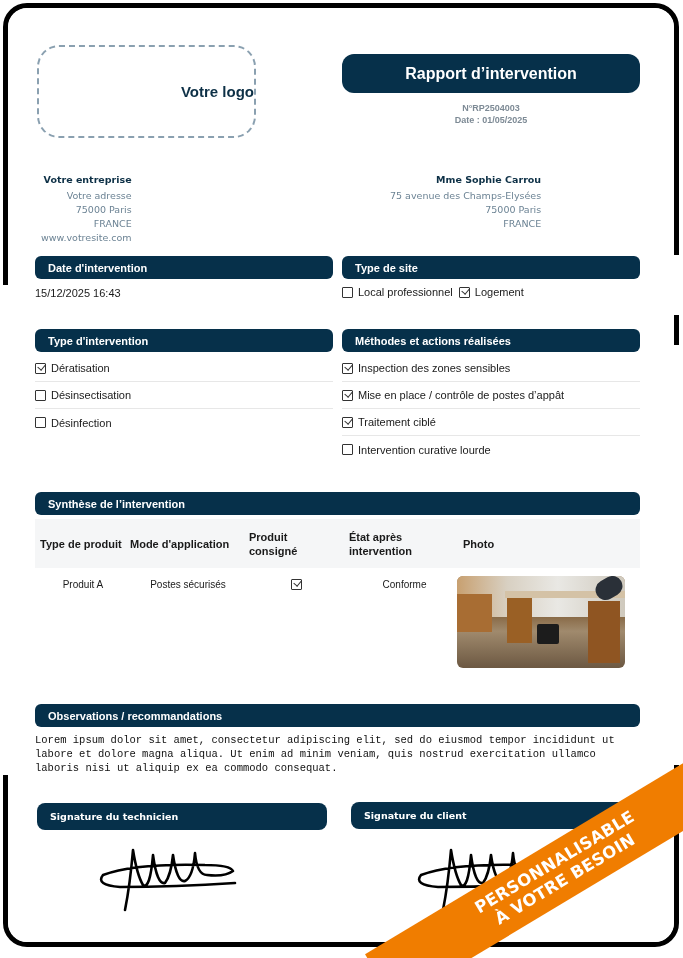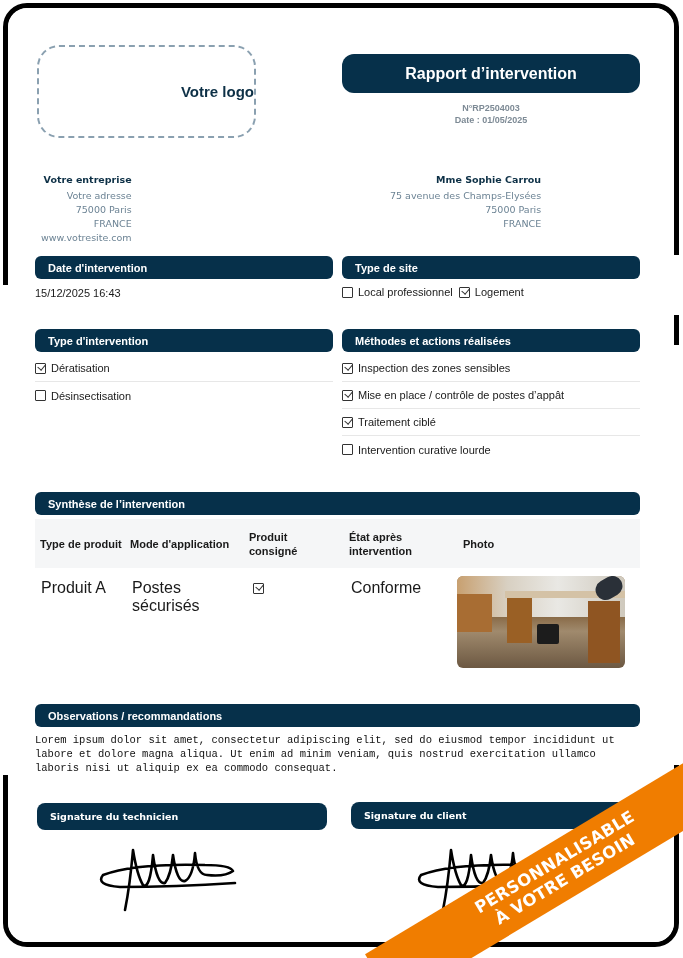--- a/index.html
+++ b/index.html
@@ -71,21 +71,21 @@
     .check-item:last-child { border-bottom: none; }
     .inline-checks { position: absolute; display: flex; align-items: center; font-size: 11px; }
     .inline-checks .opt { margin-right: 6px; display: flex; align-items: center; }
 
     
     .synth-table { position: absolute; left: 35px; top: 519px; width: 605px; }
     .thead {
       display: flex; background: #f5f6f7; height: 49px; align-items: center;
       font-size: 11px; font-weight: bold; color: #1a1a1a;
     }
-    .trow { display: flex; padding-top: 11px; font-size: 16px; color: #1a1a1a; }
+    .trow { display: flex; padding-top: 11px; font-size: 10px; color: #1a1a1a; text-align: center; }
     .c1 { width: 90px; padding-left: 5px; }
     .c2 { width: 119px; padding-left: 5px; }
     .c3 { width: 100px; padding-left: 5px; }
     .c4 { width: 114px; padding-left: 5px; }
     .c5 { width: 170px; padding-left: 5px; }
     .photo {
       width: 168px; height: 92px; border-radius: 6px; overflow: hidden; position: relative;
       background: linear-gradient(180deg, #a58865 0%, #8a6c49 45%, #a08a6d 60%, #6c5842 100%);
       margin-left: -6px; margin-top: -3px;
     }
@@ -162,20 +162,24 @@
 
 <div class="sec-header" style="left:35px;top:329px;width:298px;">Type d'intervention</div>
 <div class="check-list" style="left:35px;top:355px;width:298px;">
   <div class="check-item">
     <span class="cb checked"></span>
     <span>Dératisation</span>
   </div>
   <div class="check-item">
     <span class="cb"></span>
     <span>Désinsectisation</span>
+  </div>
+  <div class="check-item">
+    <span class="cb"></span>
+    <span>Désinfection</span>
   </div>
 </div>
 
 <div class="sec-header" style="left:342px;top:329px;width:298px;">Méthodes et actions réalisées</div>
 <div class="check-list" style="left:342px;top:355px;width:298px;">
   <div class="check-item">
     <span class="cb checked"></span>
     <span>Inspection des zones sensibles</span>
   </div>
   <div class="check-item">

